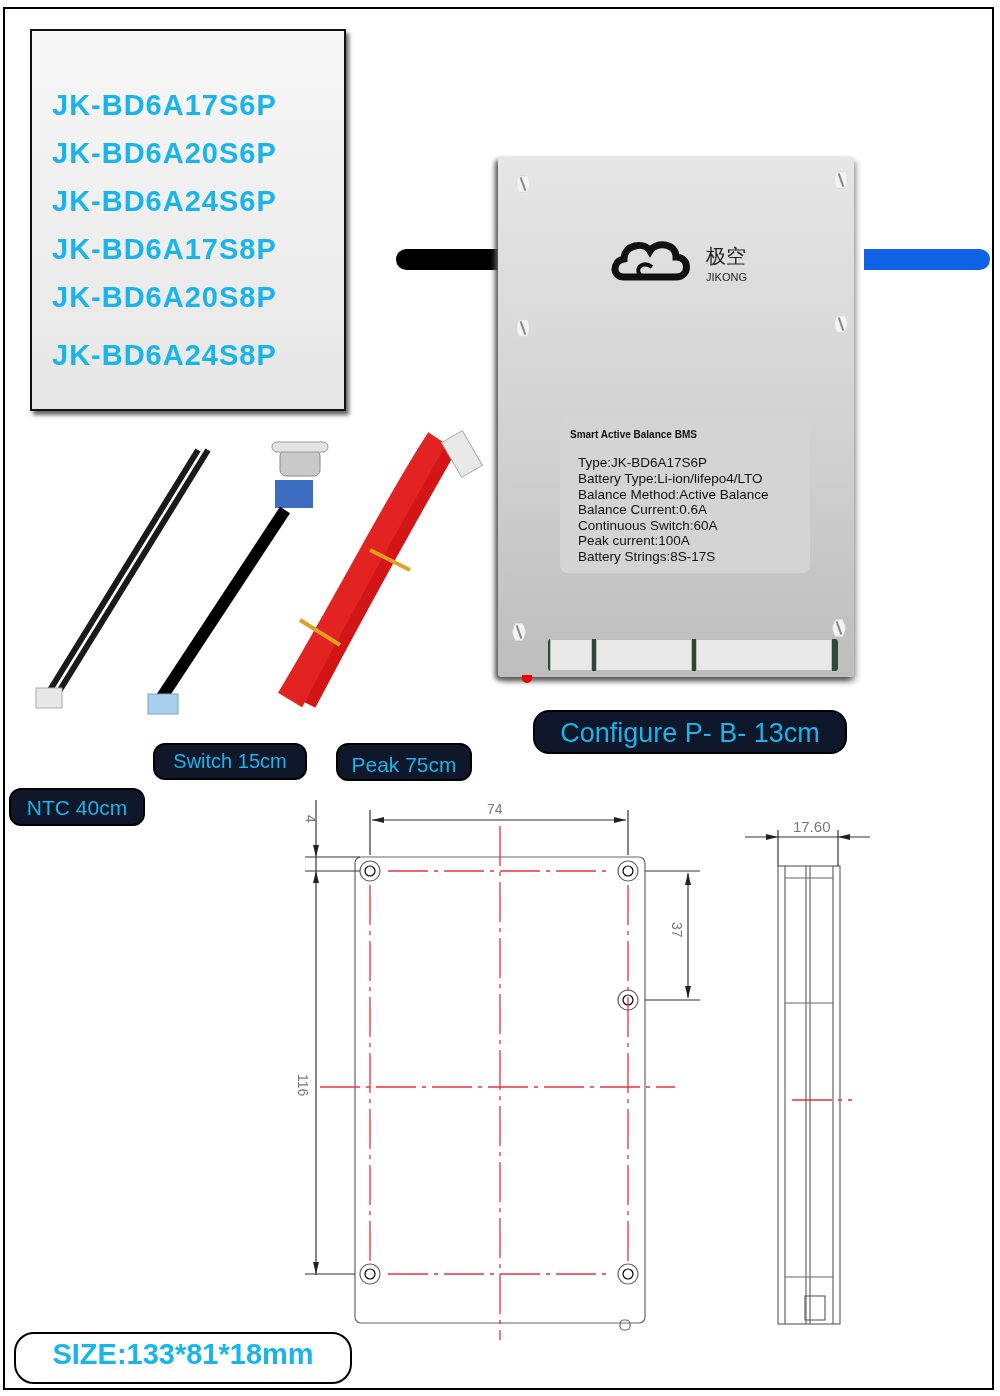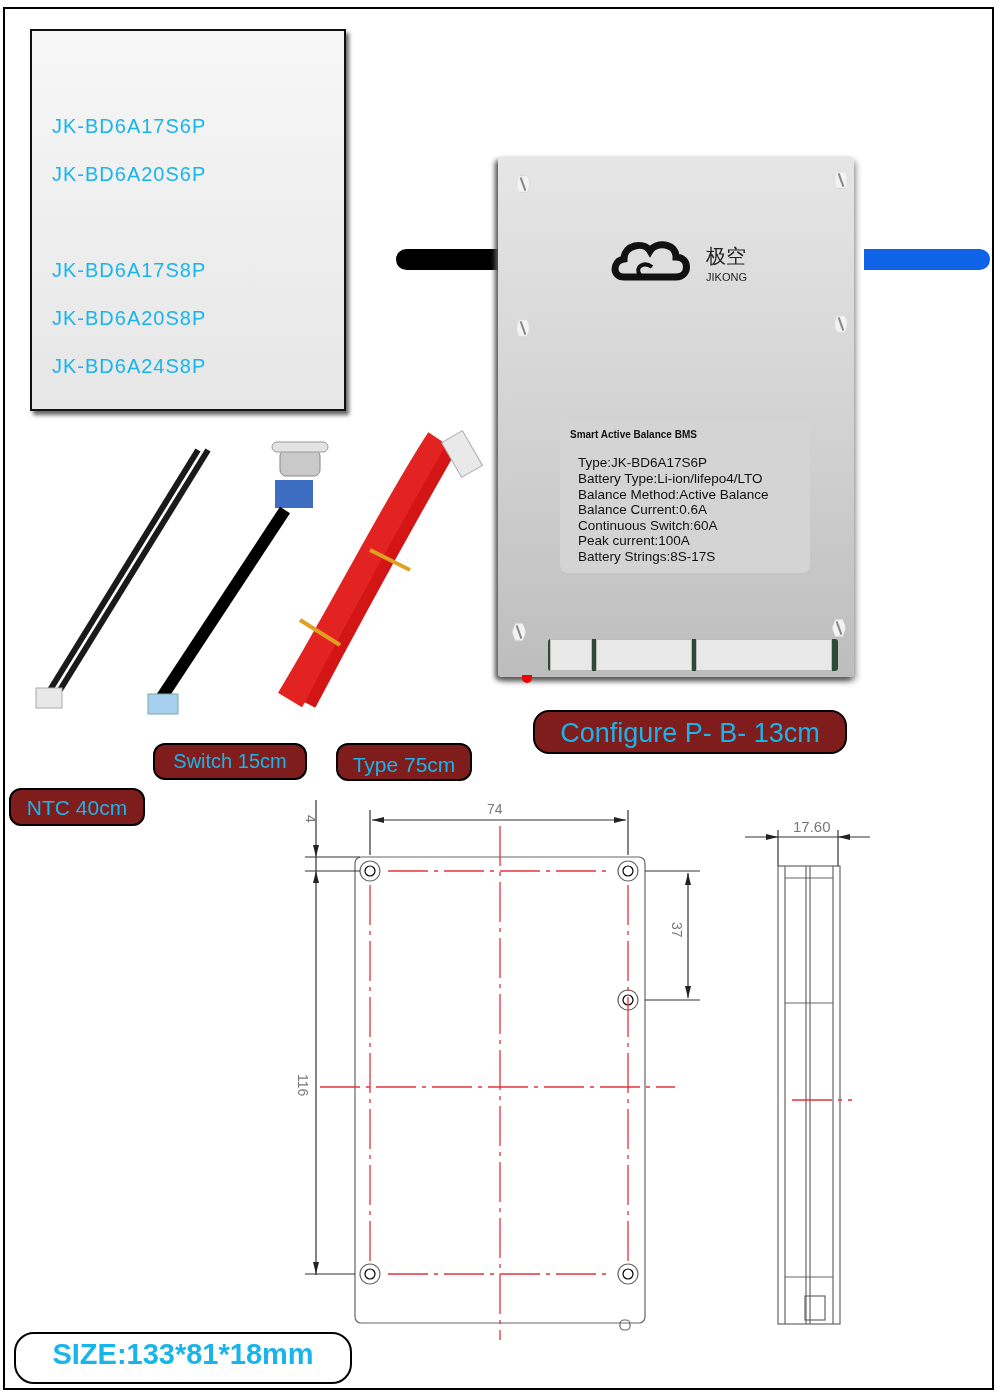--- a/index.html
+++ b/index.html
@@ -1,50 +1,51 @@
 <!DOCTYPE html>
 <html><head>
 <meta charset="utf-8">
 <style>
   html, body { margin:0; padding:0; background:#fff; }
   body { width:1000px; height:1396px; position:relative; overflow:hidden; font-family:"Liberation Sans", sans-serif; }
   .frame { position:absolute; left:3px; top:7px; width:991px; height:1383px; border:2px solid #000; box-sizing:border-box; }
   .models { position:absolute; left:30px; top:29px; width:316px; height:382px; border:2px solid #111;
     background:linear-gradient(#f7f7f7,#e6e6e6); box-shadow:3px 4px 4px #666; box-sizing:border-box; }
-  .models .m { position:absolute; left:20px; font-weight:normal; font-size:20px; color:#19b5ea; letter-spacing:1px;margin-top:26px; }
+  .models .m { position:absolute; left:20px; font-weight:bold; font-size:29px; color:#19b5ea; letter-spacing:1px; }
   .bms { position:absolute; left:498px; top:157px; width:356px; height:520px; background:linear-gradient(180deg,#e6e6e6 0%,#cfcfcf 60%,#bdbdbd 100%);
     border-radius:4px; box-shadow:-3px 3px 5px #555, 2px 4px 6px #999; }
   .screw { position:absolute; width:14px; height:18px; background:#f3f3f3; clip-path:polygon(25% 0,75% 0,100% 50%,75% 100%,25% 100%,0 50%); box-shadow:inset 0 0 2px #999; }
   .screw::after { content:""; position:absolute; left:6px; top:2px; width:2px; height:14px; background:#888; transform:rotate(-20deg); }
   .cable-black { position:absolute; left:396px; top:249px; width:116px; height:21px; background:#000; border-radius:11px 0 0 11px; }
   .cable-blue { position:absolute; left:864px; top:249px; width:126px; height:21px; background:#0f63e6; border-radius:0 11px 11px 0; }
   .logo { position:absolute; left:112px; top:80px; width:150px; height:48px; }
   .logo .cn { position:absolute; left:96px; top:6px; font-size:20px; color:#222; font-family:"DejaVu Sans", sans-serif; }
   .logo .en { position:absolute; left:96px; top:34px; font-size:11px; color:#222; }
   .label { position:absolute; left:62px; top:264px; width:250px; height:152px; background:#d4d4d4; border-radius:8px; }
   .label .title { position:absolute; left:10px; top:8px; font-weight:bold; font-size:10px; color:#111; }
   .label .spec { position:absolute; left:18px; font-size:13.5px; color:#111; line-height:15.5px; }
   .connectors { position:absolute; left:50px; top:482px; width:290px; height:32px; background:#2c4a34; border-radius:3px; }
   .conn { position:absolute; top:0; height:30px; background:#e9e9e9; border:1px solid #bbb; }
-  .pill { position:absolute; border:2px solid #000; border-radius:12px; color:#19b5ea; text-align:center; box-sizing:border-box; background:#7f1d1d; }
+  .pill { position:absolute; border:2px solid #000; border-radius:12px; color:#19b5ea; text-align:center; box-sizing:border-box; background:#0f172a; }
   .drawing { position:absolute; left:0; top:790px; }
   .size { position:absolute; left:14px; top:1332px; width:338px; height:52px; border:2px solid #000; border-radius:20px; box-sizing:border-box;
     color:#19b5ea; font-weight:bold; font-size:29px; text-align:center; line-height:40px; }
 </style>
 </head>
 <body>
 
 <div class="frame"></div>
 
 <div class="models">
   <div class="m" style="top:58px">JK-BD6A17S6P</div>
   <div class="m" style="top:106px">JK-BD6A20S6P</div>
+  <div class="m" style="top:154px">JK-BD6A24S6P</div>
   <div class="m" style="top:202px">JK-BD6A17S8P</div>
   <div class="m" style="top:250px">JK-BD6A20S8P</div>
-  <div class="m" style="top:298px">JK-BD6A24S8P</div>
+  <div class="m" style="top:308px">JK-BD6A24S8P</div>
 </div>
 
 <div class="cable-black"></div>
 <div class="cable-blue"></div>
 <div class="bms">
   <div class="screw" style="left:18px;top:18px"></div>
   <div class="screw" style="left:336px;top:14px"></div>
   <div class="screw" style="left:18px;top:162px"></div>
   <div class="screw" style="left:336px;top:158px"></div>
   <div class="screw" style="left:14px;top:466px"></div>
@@ -92,21 +93,21 @@
 
   <path d="M420 20 C380 80 330 180 270 280" stroke="#e32222" stroke-width="28" fill="none"></path>
   <path d="M430 30 C390 100 340 190 290 285" stroke="#d31515" stroke-width="12" fill="none"></path>
   <line x1="350" y1="130" x2="390" y2="150" stroke="#e0a020" stroke-width="4"></line>
   <line x1="280" y1="200" x2="320" y2="225" stroke="#e0a020" stroke-width="4"></line>
   <rect x="430" y="14" width="24" height="40" fill="#e9e9e9" stroke="#aaa" transform="rotate(-30 442 34)"></rect>
 </svg>
 
 <div class="pill" style="left:9px;top:788px;width:136px;height:38px;font-size:21px;line-height:36px">NTC 40cm</div>
 <div class="pill" style="left:153px;top:743px;width:154px;height:37px;font-size:20px;line-height:32px">Switch 15cm</div>
-<div class="pill" style="left:336px;top:743px;width:136px;height:38px;font-size:21px;line-height:40px">Type 75cm</div>
+<div class="pill" style="left:336px;top:743px;width:136px;height:38px;font-size:21px;line-height:40px">Peak 75cm</div>
 <div class="pill" style="left:533px;top:710px;width:314px;height:44px;font-size:27px;line-height:42px;border-radius:16px">Configure P- B- 13cm</div>
 
 <svg class="drawing" width="1000" height="560" viewBox="0 790 1000 560">
   <g stroke="#666" fill="none" stroke-width="1.2">
 
     <rect x="355" y="857" width="290" height="466" rx="6"></rect>
     <rect x="620" y="1320" width="10" height="10" rx="4"></rect>
 
     <g>
       <circle cx="370" cy="871" r="10"></circle>

